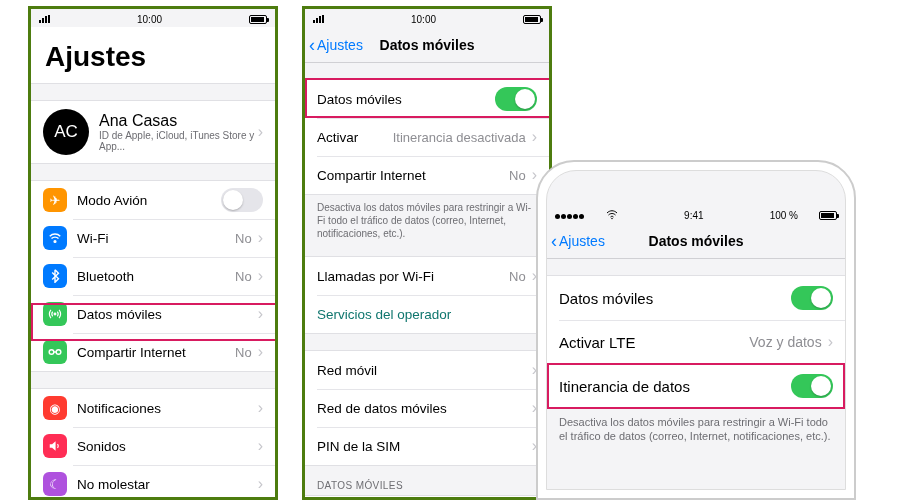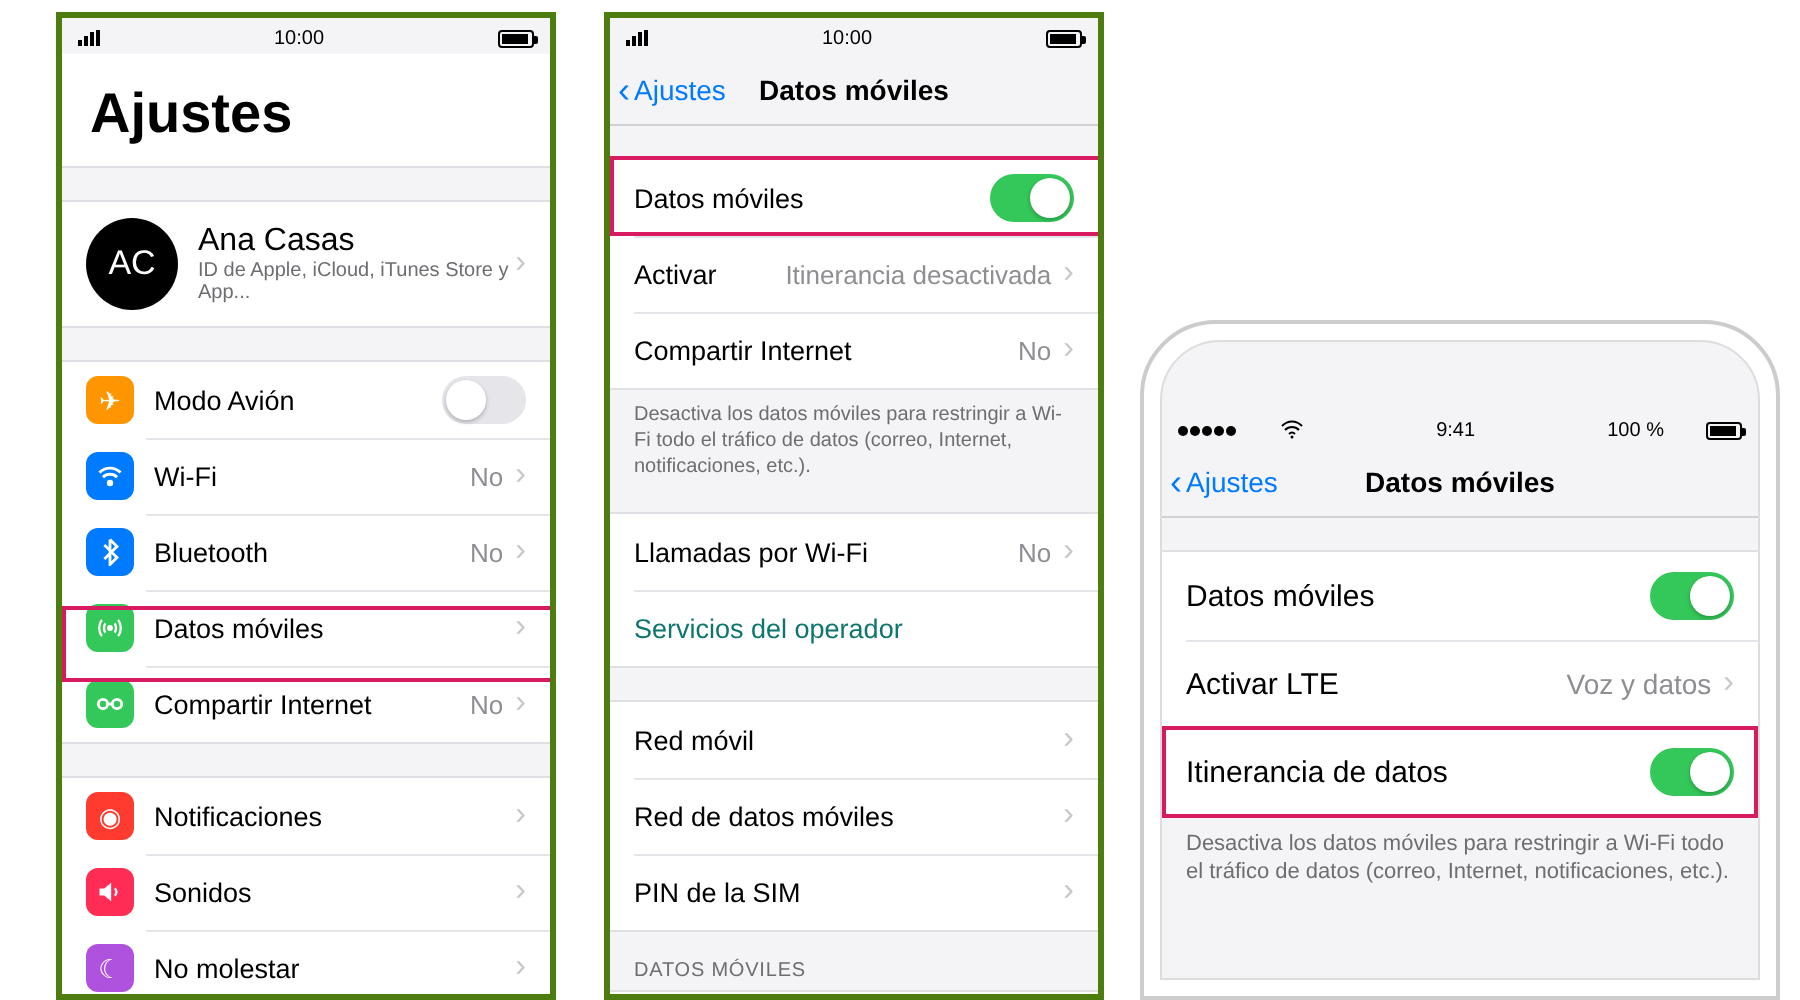--- a/index.html
+++ b/index.html
@@ -17,21 +17,21 @@
     border: 3px solid #4d7c0f;
     overflow: hidden;
   }
   
   #s1 { left: 28px; top: 6px; width: 250px; height: 494px; }
   
   #s2 { left: 302px; top: 6px; width: 250px; height: 494px; }
   
   #s3-frame {
     position: absolute;
-    left: 570px; top: 160px;
+    left: 536px; top: 160px;
     width: 320px; height: 340px;
     border: 2px solid #ccc;
     border-radius: 38px 38px 0 0;
     background: #fff;
     padding: 8px;
   }
   #s3 {
     width: 100%; height: 100%;
     border: 1px solid #ddd;
     border-radius: 30px 30px 0 0;

